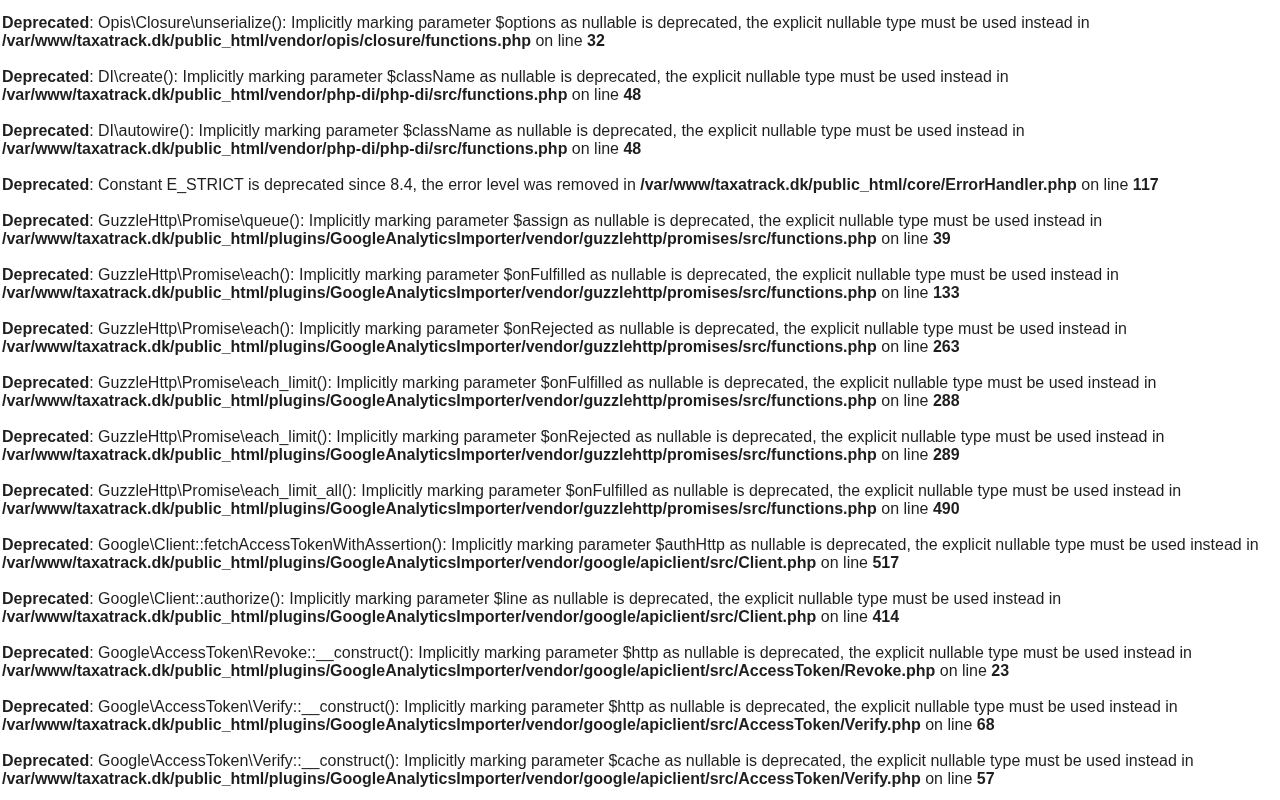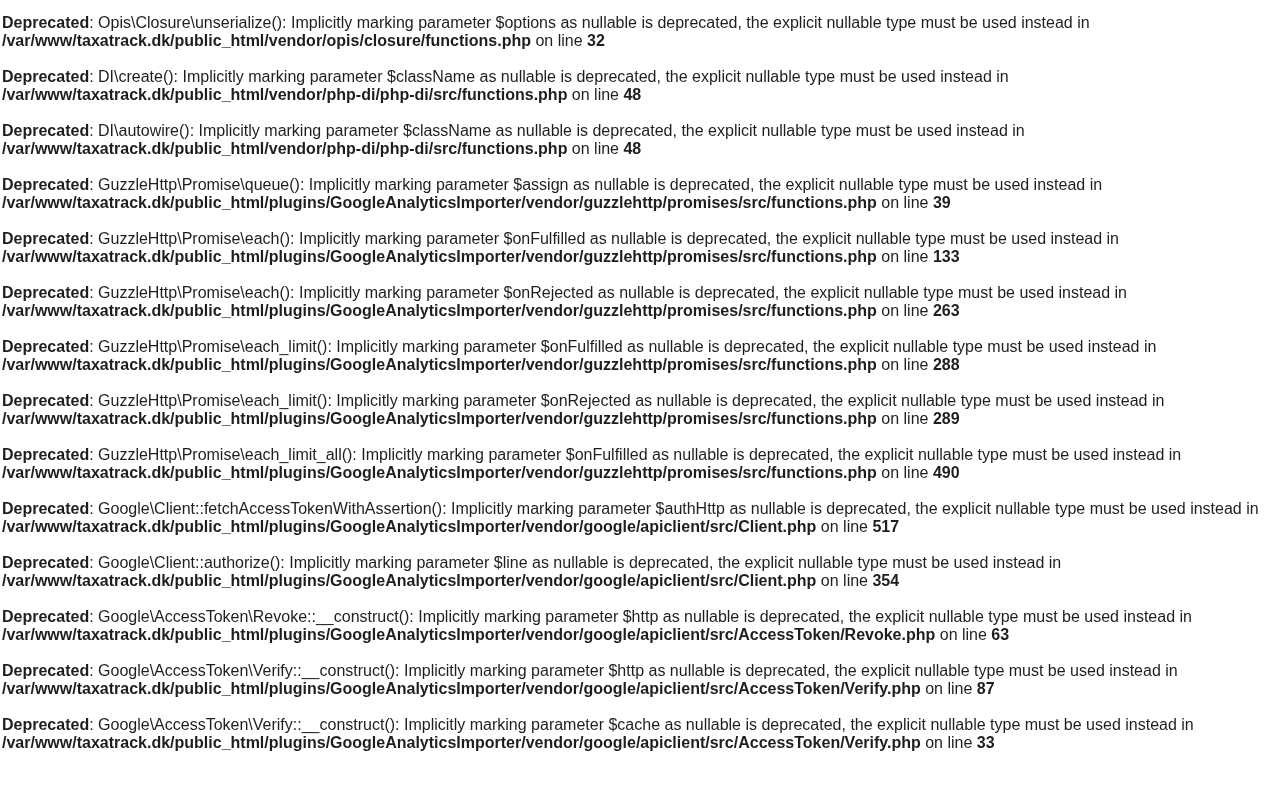--- a/index.html
+++ b/index.html
@@ -27,24 +27,25 @@
     font-weight: bold;
   }
 </style>
 </head>
 <body>
 
 <main id="error-log">
     <div class="error-entry"><b>Deprecated</b><span>: Opis\Closure\unserialize(): Implicitly marking parameter $options as nullable is deprecated, the explicit nullable type must be used instead in </span><b>/var/www/taxatrack.dk/public_html/vendor/opis/closure/functions.php</b><span> on line </span><b>32</b></div>
     <div class="error-entry"><b>Deprecated</b><span>: DI\create(): Implicitly marking parameter $className as nullable is deprecated, the explicit nullable type must be used instead in </span><b>/var/www/taxatrack.dk/public_html/vendor/php-di/php-di/src/functions.php</b><span> on line </span><b>48</b></div>
     <div class="error-entry"><b>Deprecated</b><span>: DI\autowire(): Implicitly marking parameter $className as nullable is deprecated, the explicit nullable type must be used instead in </span><b>/var/www/taxatrack.dk/public_html/vendor/php-di/php-di/src/functions.php</b><span> on line </span><b>48</b></div>
+    <div class="error-entry"><b>Deprecated</b><span>: Constant E_STRICT is deprecated since 8.4, the error level was removed in </span><b>/var/www/taxatrack.dk/public_html/core/ErrorHandler.php</b><span> on line </span><b>117</b></div>
     <div class="error-entry"><b>Deprecated</b><span>: GuzzleHttp\Promise\queue(): Implicitly marking parameter $assign as nullable is deprecated, the explicit nullable type must be used instead in </span><b>/var/www/taxatrack.dk/public_html/plugins/GoogleAnalyticsImporter/vendor/guzzlehttp/promises/src/functions.php</b><span> on line </span><b>39</b></div>
     <div class="error-entry"><b>Deprecated</b><span>: GuzzleHttp\Promise\each(): Implicitly marking parameter $onFulfilled as nullable is deprecated, the explicit nullable type must be used instead in </span><b>/var/www/taxatrack.dk/public_html/plugins/GoogleAnalyticsImporter/vendor/guzzlehttp/promises/src/functions.php</b><span> on line </span><b>133</b></div>
     <div class="error-entry"><b>Deprecated</b><span>: GuzzleHttp\Promise\each(): Implicitly marking parameter $onRejected as nullable is deprecated, the explicit nullable type must be used instead in </span><b>/var/www/taxatrack.dk/public_html/plugins/GoogleAnalyticsImporter/vendor/guzzlehttp/promises/src/functions.php</b><span> on line </span><b>263</b></div>
     <div class="error-entry"><b>Deprecated</b><span>: GuzzleHttp\Promise\each_limit(): Implicitly marking parameter $onFulfilled as nullable is deprecated, the explicit nullable type must be used instead in </span><b>/var/www/taxatrack.dk/public_html/plugins/GoogleAnalyticsImporter/vendor/guzzlehttp/promises/src/functions.php</b><span> on line </span><b>288</b></div>
     <div class="error-entry"><b>Deprecated</b><span>: GuzzleHttp\Promise\each_limit(): Implicitly marking parameter $onRejected as nullable is deprecated, the explicit nullable type must be used instead in </span><b>/var/www/taxatrack.dk/public_html/plugins/GoogleAnalyticsImporter/vendor/guzzlehttp/promises/src/functions.php</b><span> on line </span><b>289</b></div>
     <div class="error-entry"><b>Deprecated</b><span>: GuzzleHttp\Promise\each_limit_all(): Implicitly marking parameter $onFulfilled as nullable is deprecated, the explicit nullable type must be used instead in </span><b>/var/www/taxatrack.dk/public_html/plugins/GoogleAnalyticsImporter/vendor/guzzlehttp/promises/src/functions.php</b><span> on line </span><b>490</b></div>
     <div class="error-entry"><b>Deprecated</b><span>: Google\Client::fetchAccessTokenWithAssertion(): Implicitly marking parameter $authHttp as nullable is deprecated, the explicit nullable type must be used instead in </span><b>/var/www/taxatrack.dk/public_html/plugins/GoogleAnalyticsImporter/vendor/google/apiclient/src/Client.php</b><span> on line </span><b>517</b></div>
-    <div class="error-entry"><b>Deprecated</b><span>: Google\Client::authorize(): Implicitly marking parameter $line as nullable is deprecated, the explicit nullable type must be used instead in </span><b>/var/www/taxatrack.dk/public_html/plugins/GoogleAnalyticsImporter/vendor/google/apiclient/src/Client.php</b><span> on line </span><b>354</b></div>
-    <div class="error-entry"><b>Deprecated</b><span>: Google\AccessToken\Revoke::__construct(): Implicitly marking parameter $http as nullable is deprecated, the explicit nullable type must be used instead in </span><b>/var/www/taxatrack.dk/public_html/plugins/GoogleAnalyticsImporter/vendor/google/apiclient/src/AccessToken/Revoke.php</b><span> on line </span><b>63</b></div>
-    <div class="error-entry"><b>Deprecated</b><span>: Google\AccessToken\Verify::__construct(): Implicitly marking parameter $http as nullable is deprecated, the explicit nullable type must be used instead in </span><b>/var/www/taxatrack.dk/public_html/plugins/GoogleAnalyticsImporter/vendor/google/apiclient/src/AccessToken/Verify.php</b><span> on line </span><b>87</b></div>
-    <div class="error-entry"><b>Deprecated</b><span>: Google\AccessToken\Verify::__construct(): Implicitly marking parameter $cache as nullable is deprecated, the explicit nullable type must be used instead in </span><b>/var/www/taxatrack.dk/public_html/plugins/GoogleAnalyticsImporter/vendor/google/apiclient/src/AccessToken/Verify.php</b><span> on line </span><b>33</b></div>
+    <div class="error-entry"><b>Deprecated</b><span>: Google\Client::authorize(): Implicitly marking parameter $line as nullable is deprecated, the explicit nullable type must be used instead in </span><b>/var/www/taxatrack.dk/public_html/plugins/GoogleAnalyticsImporter/vendor/google/apiclient/src/Client.php</b><span> on line </span><b>414</b></div>
+    <div class="error-entry"><b>Deprecated</b><span>: Google\AccessToken\Revoke::__construct(): Implicitly marking parameter $http as nullable is deprecated, the explicit nullable type must be used instead in </span><b>/var/www/taxatrack.dk/public_html/plugins/GoogleAnalyticsImporter/vendor/google/apiclient/src/AccessToken/Revoke.php</b><span> on line </span><b>23</b></div>
+    <div class="error-entry"><b>Deprecated</b><span>: Google\AccessToken\Verify::__construct(): Implicitly marking parameter $http as nullable is deprecated, the explicit nullable type must be used instead in </span><b>/var/www/taxatrack.dk/public_html/plugins/GoogleAnalyticsImporter/vendor/google/apiclient/src/AccessToken/Verify.php</b><span> on line </span><b>68</b></div>
+    <div class="error-entry"><b>Deprecated</b><span>: Google\AccessToken\Verify::__construct(): Implicitly marking parameter $cache as nullable is deprecated, the explicit nullable type must be used instead in </span><b>/var/www/taxatrack.dk/public_html/plugins/GoogleAnalyticsImporter/vendor/google/apiclient/src/AccessToken/Verify.php</b><span> on line </span><b>57</b></div>
   </main>
 
 </body></html>

